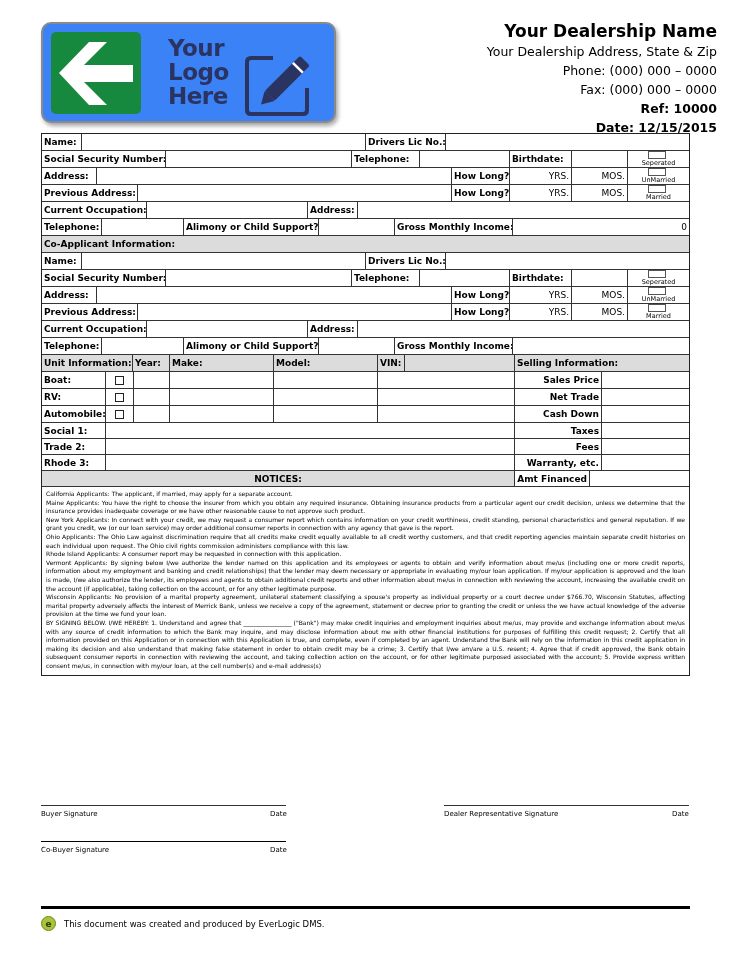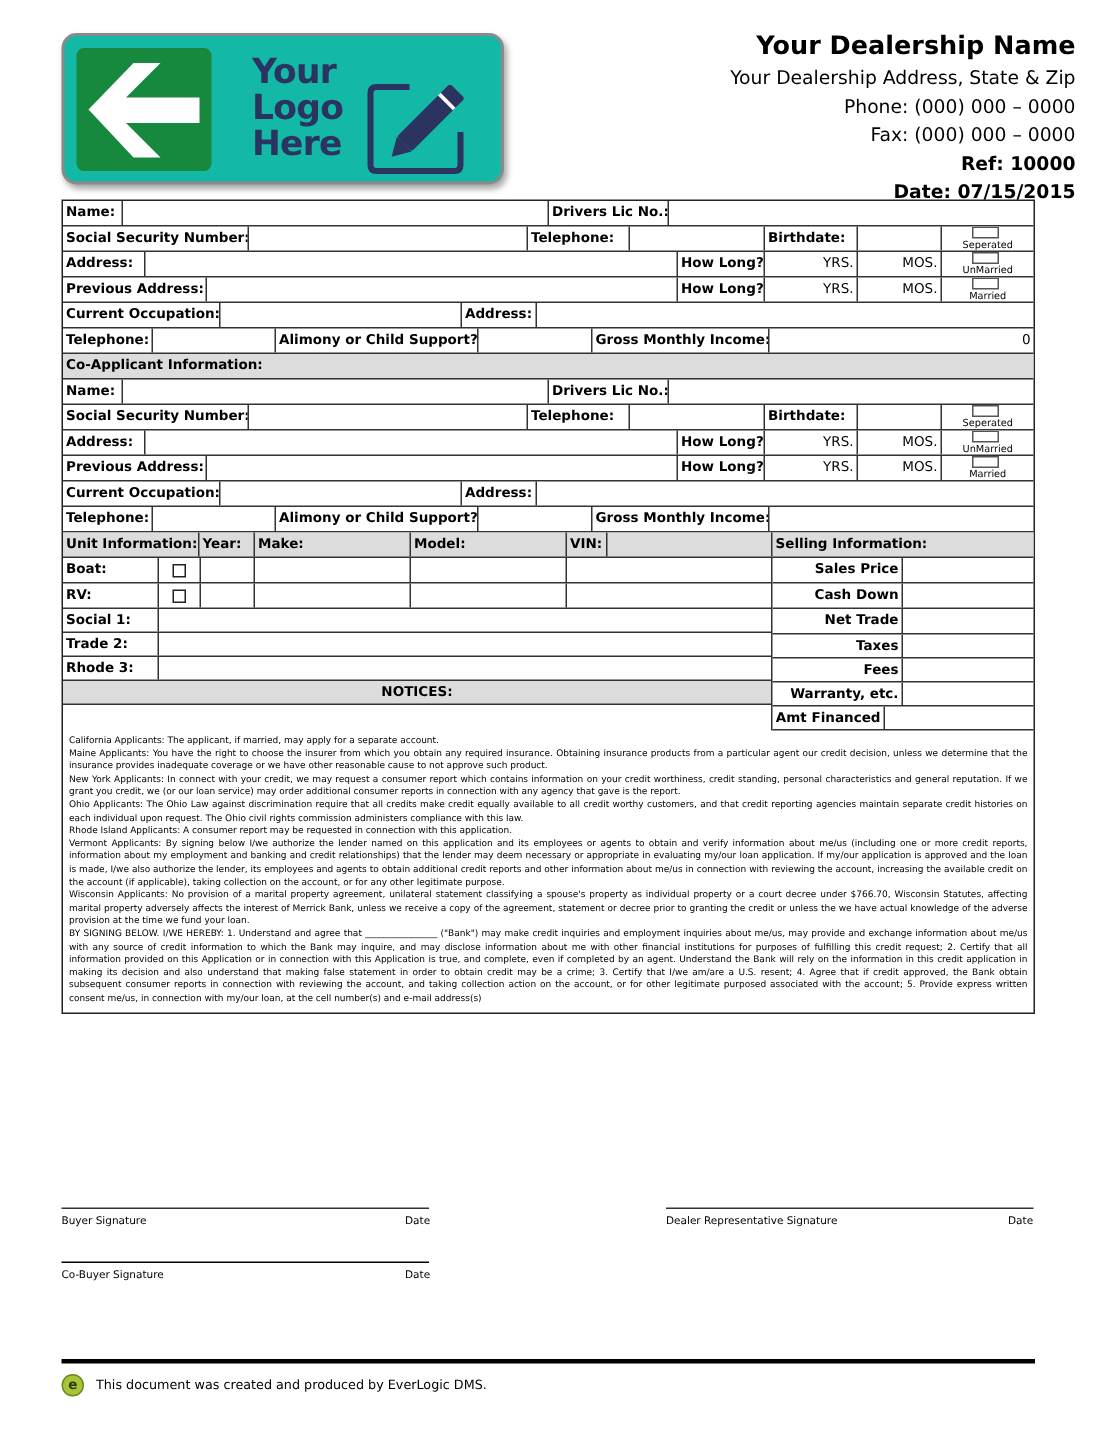--- a/index.html
+++ b/index.html
@@ -1,20 +1,20 @@
 <!DOCTYPE html>
 <html><head>
 <meta charset="utf-8">
 <style>
   * { box-sizing: border-box; margin: 0; padding: 0; }
   html, body { width: 737px; height: 959px; background: #ffffff; overflow: hidden; }
   body { position: relative; font-family: "DejaVu Sans", sans-serif; color: #000; }
 
   .logo-box { position: absolute; left: 41px; top: 22px; width: 295px; height: 101px;
-    border: 2px solid #8a8a8a; border-radius: 10px; background: #14b8a6;
+    border: 2px solid #8a8a8a; border-radius: 10px; background: #3b82f6;
     box-shadow: 2px 3px 4px rgba(0,0,0,0.35); }
   .logo-green { position: absolute; left: 8px; top: 8px; width: 90px; height: 82px; background: #17893f; border-radius: 5px; }
   .logo-text { position: absolute; left: 125px; top: 12px; font-family: "DejaVu Sans", sans-serif; font-weight: bold;
     font-size: 23px; line-height: 24px; color: #2b3361; letter-spacing: -0.5px; }
   .logo-pencil { position: absolute; left: 200px; top: 22px; width: 80px; height: 70px; }
 
   .dealer { position: absolute; right: 20px; top: 20px; text-align: right; }
   .dealer-name { font-family: "DejaVu Sans", sans-serif; font-weight: bold; font-size: 17px; line-height: 22px; }
   .dealer-line { font-size: 12.5px; line-height: 19px; }
   .dealer-bold { font-size: 12.5px; line-height: 19px; font-weight: bold; }
@@ -65,21 +65,21 @@
     </g>
   </svg>
 </div>
 
 <div class="dealer">
   <div class="dealer-name">Your Dealership Name</div>
   <div class="dealer-line">Your Dealership Address, State &amp; Zip</div>
   <div class="dealer-line">Phone: (000) 000 – 0000</div>
   <div class="dealer-line">Fax: (000) 000 – 0000</div>
   <div class="dealer-bold">Ref: 10000</div>
-  <div class="dealer-bold">Date: 07/15/2015</div>
+  <div class="dealer-bold">Date: 12/15/2015</div>
 </div>
 
 <div class="form">
 
   <div class="row">
     <div class="lbl" style="width:40px">Name:</div>
     <div style="width:284px"></div>
     <div class="lbl" style="width:80px">Drivers Lic No.:</div>
     <div style="flex:1"></div>
   </div>
@@ -215,20 +215,30 @@
       <div class="row">
         <div class="lbl" style="width:64px">RV:</div>
         <div class="c" style="width:28px">
             <span class="sqr"></span>
           </div>
         <div style="width:36px"></div>
         <div style="width:104px"></div>
         <div style="width:104px"></div>
         <div style="flex:1"></div>
       </div>
+      <div class="row">
+        <div class="lbl" style="width:64px">Automobile:</div>
+        <div class="c" style="width:28px">
+            <span class="sqr"></span>
+          </div>
+        <div style="width:36px"></div>
+        <div style="width:104px"></div>
+        <div style="width:104px"></div>
+        <div style="flex:1"></div>
+      </div>
       <div class="row" style="height:16px">
         <div class="lbl" style="width:64px">Social 1:</div>
         <div style="flex:1"></div>
       </div>
       <div class="row" style="height:16px">
         <div class="lbl" style="width:64px">Trade 2:</div>
         <div style="flex:1"></div>
       </div>
       <div class="row" style="height:16px">
         <div class="lbl" style="width:64px">Rhode 3:</div>
@@ -237,25 +247,25 @@
       <div class="row gray" style="height:16px">
         <div class="lbl c" style="flex:1">NOTICES:</div>
       </div>
     </div>
     <div style="flex:1">
       <div class="row">
           <div class="lbl val-r" style="width:87px">Sales Price</div>
           <div style="flex:1"></div>
         </div>
       <div class="row">
+          <div class="lbl val-r" style="width:87px">Net Trade</div>
+          <div style="flex:1"></div>
+        </div>
+      <div class="row">
           <div class="lbl val-r" style="width:87px">Cash Down</div>
-          <div style="flex:1"></div>
-        </div>
-      <div class="row">
-          <div class="lbl val-r" style="width:87px">Net Trade</div>
           <div style="flex:1"></div>
         </div>
       <div class="row" style="height:16px">
           <div class="lbl val-r" style="width:87px">Taxes</div>
           <div style="flex:1"></div>
         </div>
       <div class="row" style="height:16px">
           <div class="lbl val-r" style="width:87px">Fees</div>
           <div style="flex:1"></div>
         </div>

